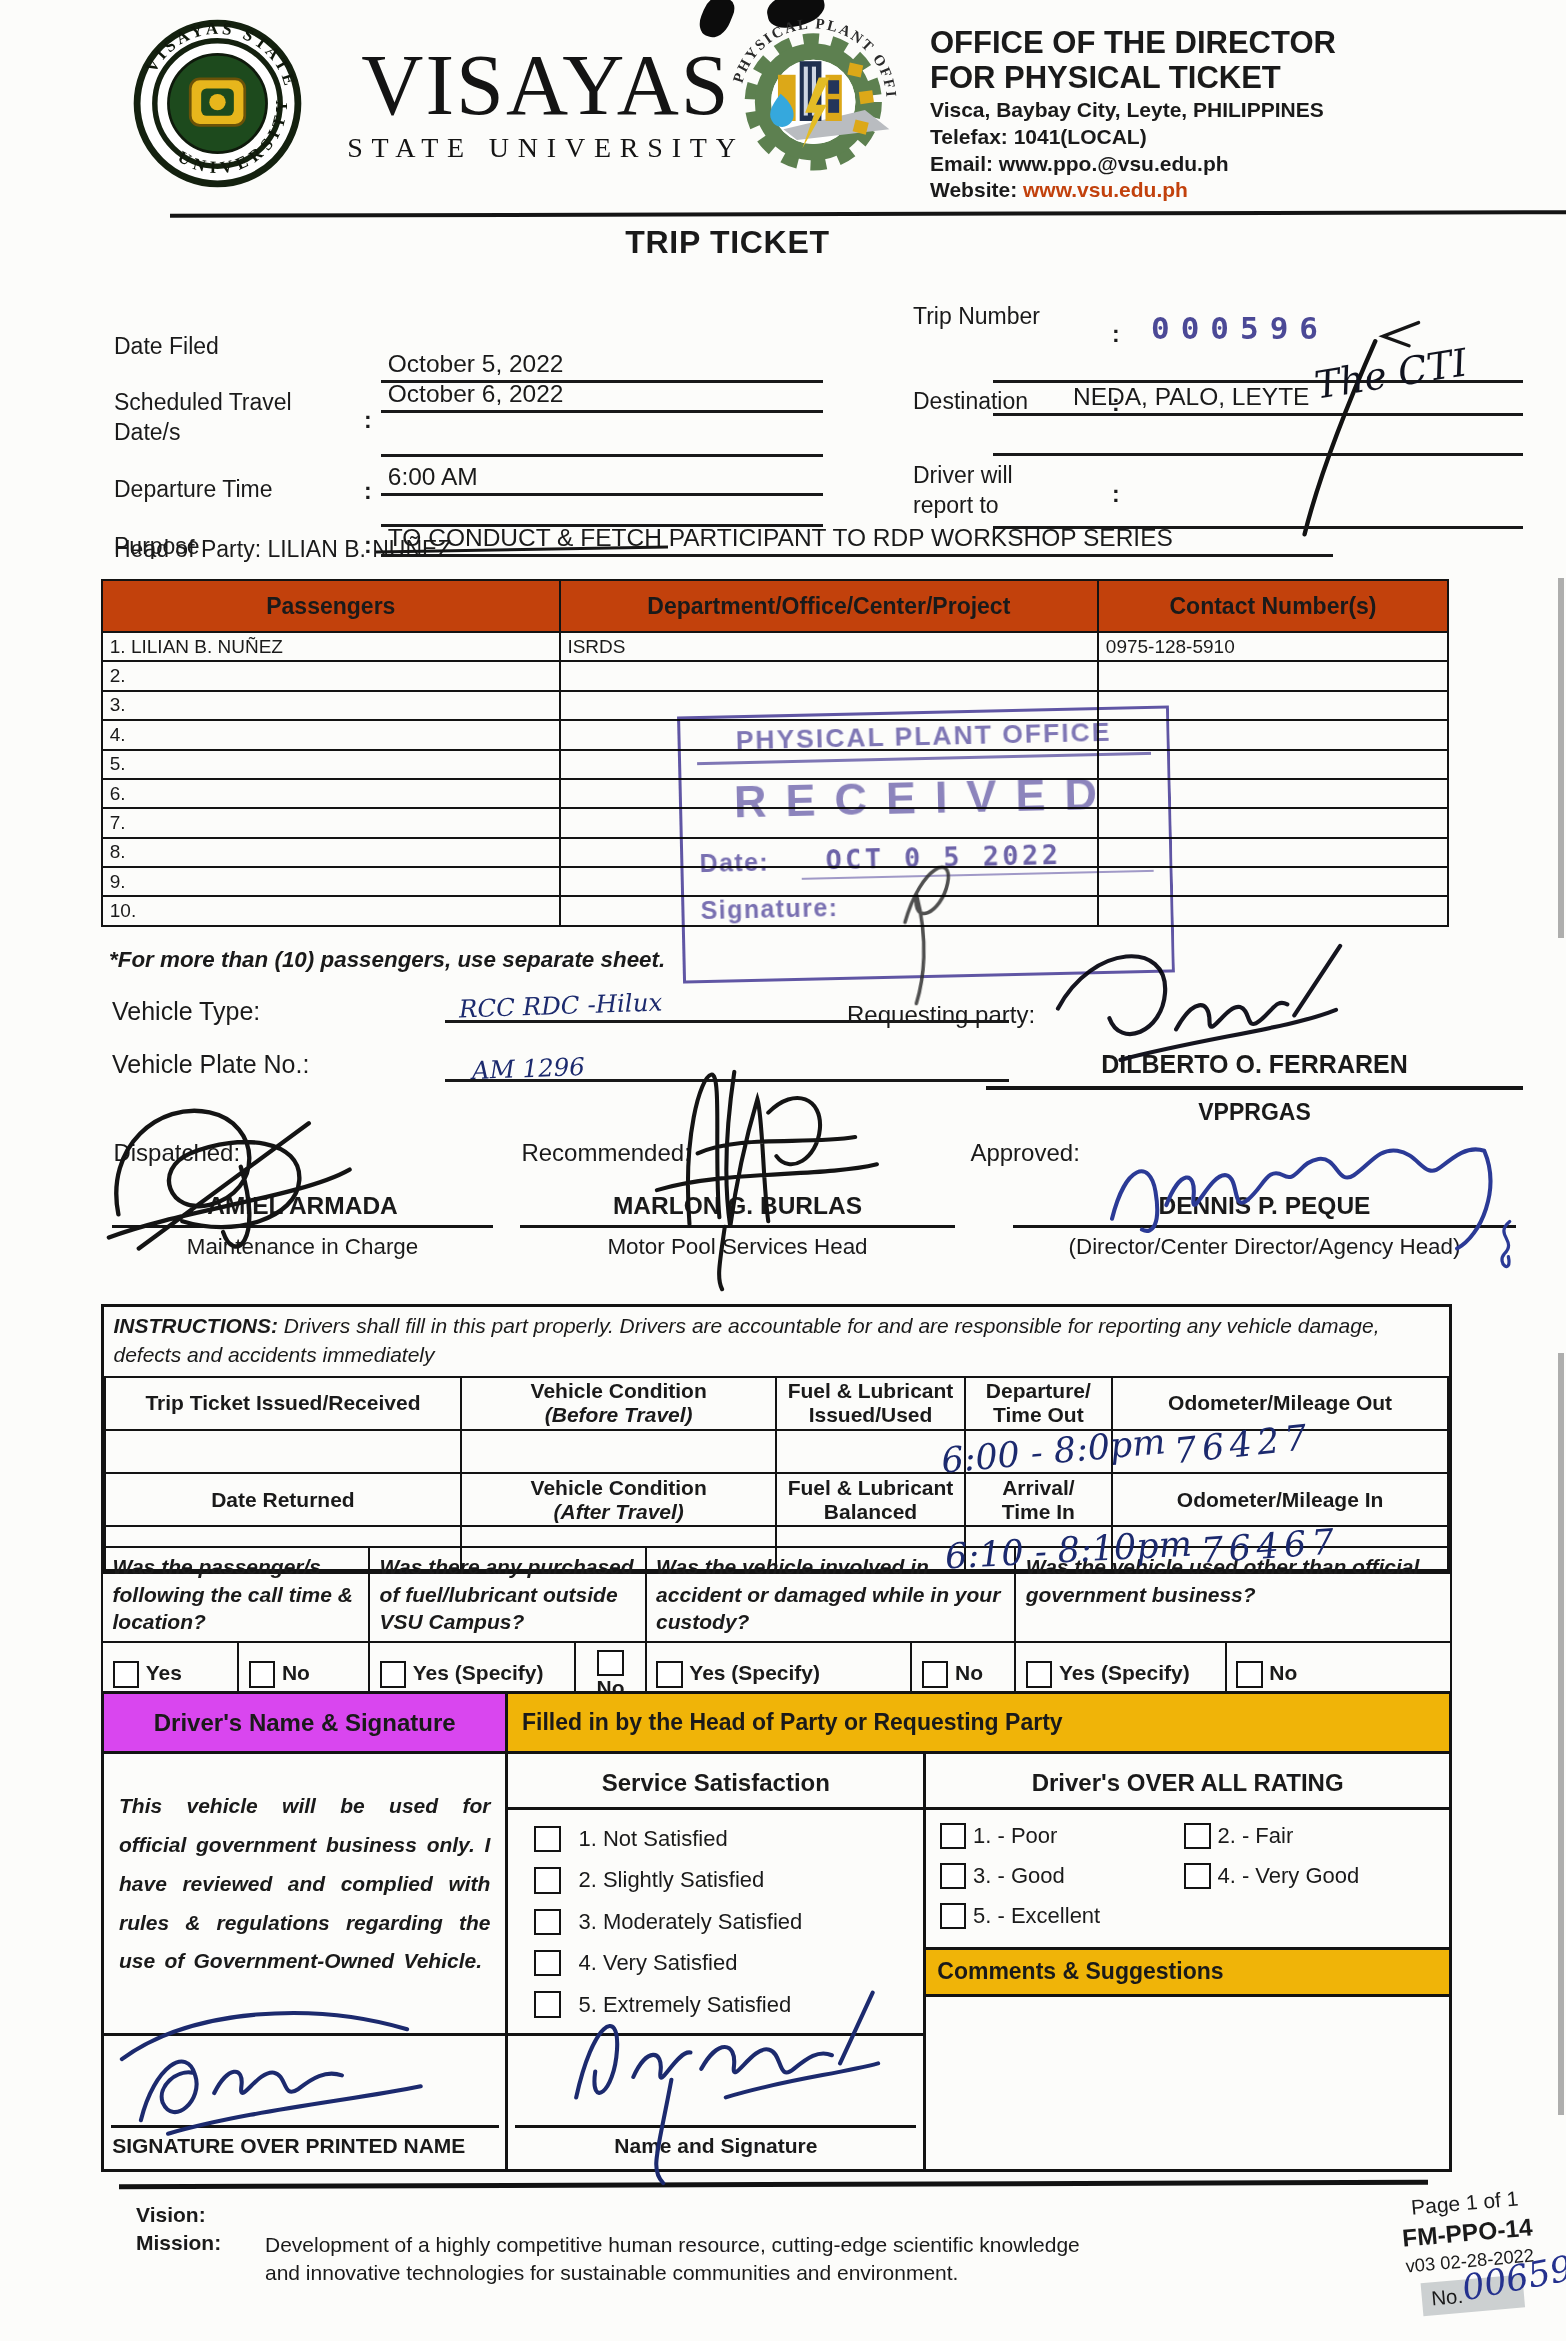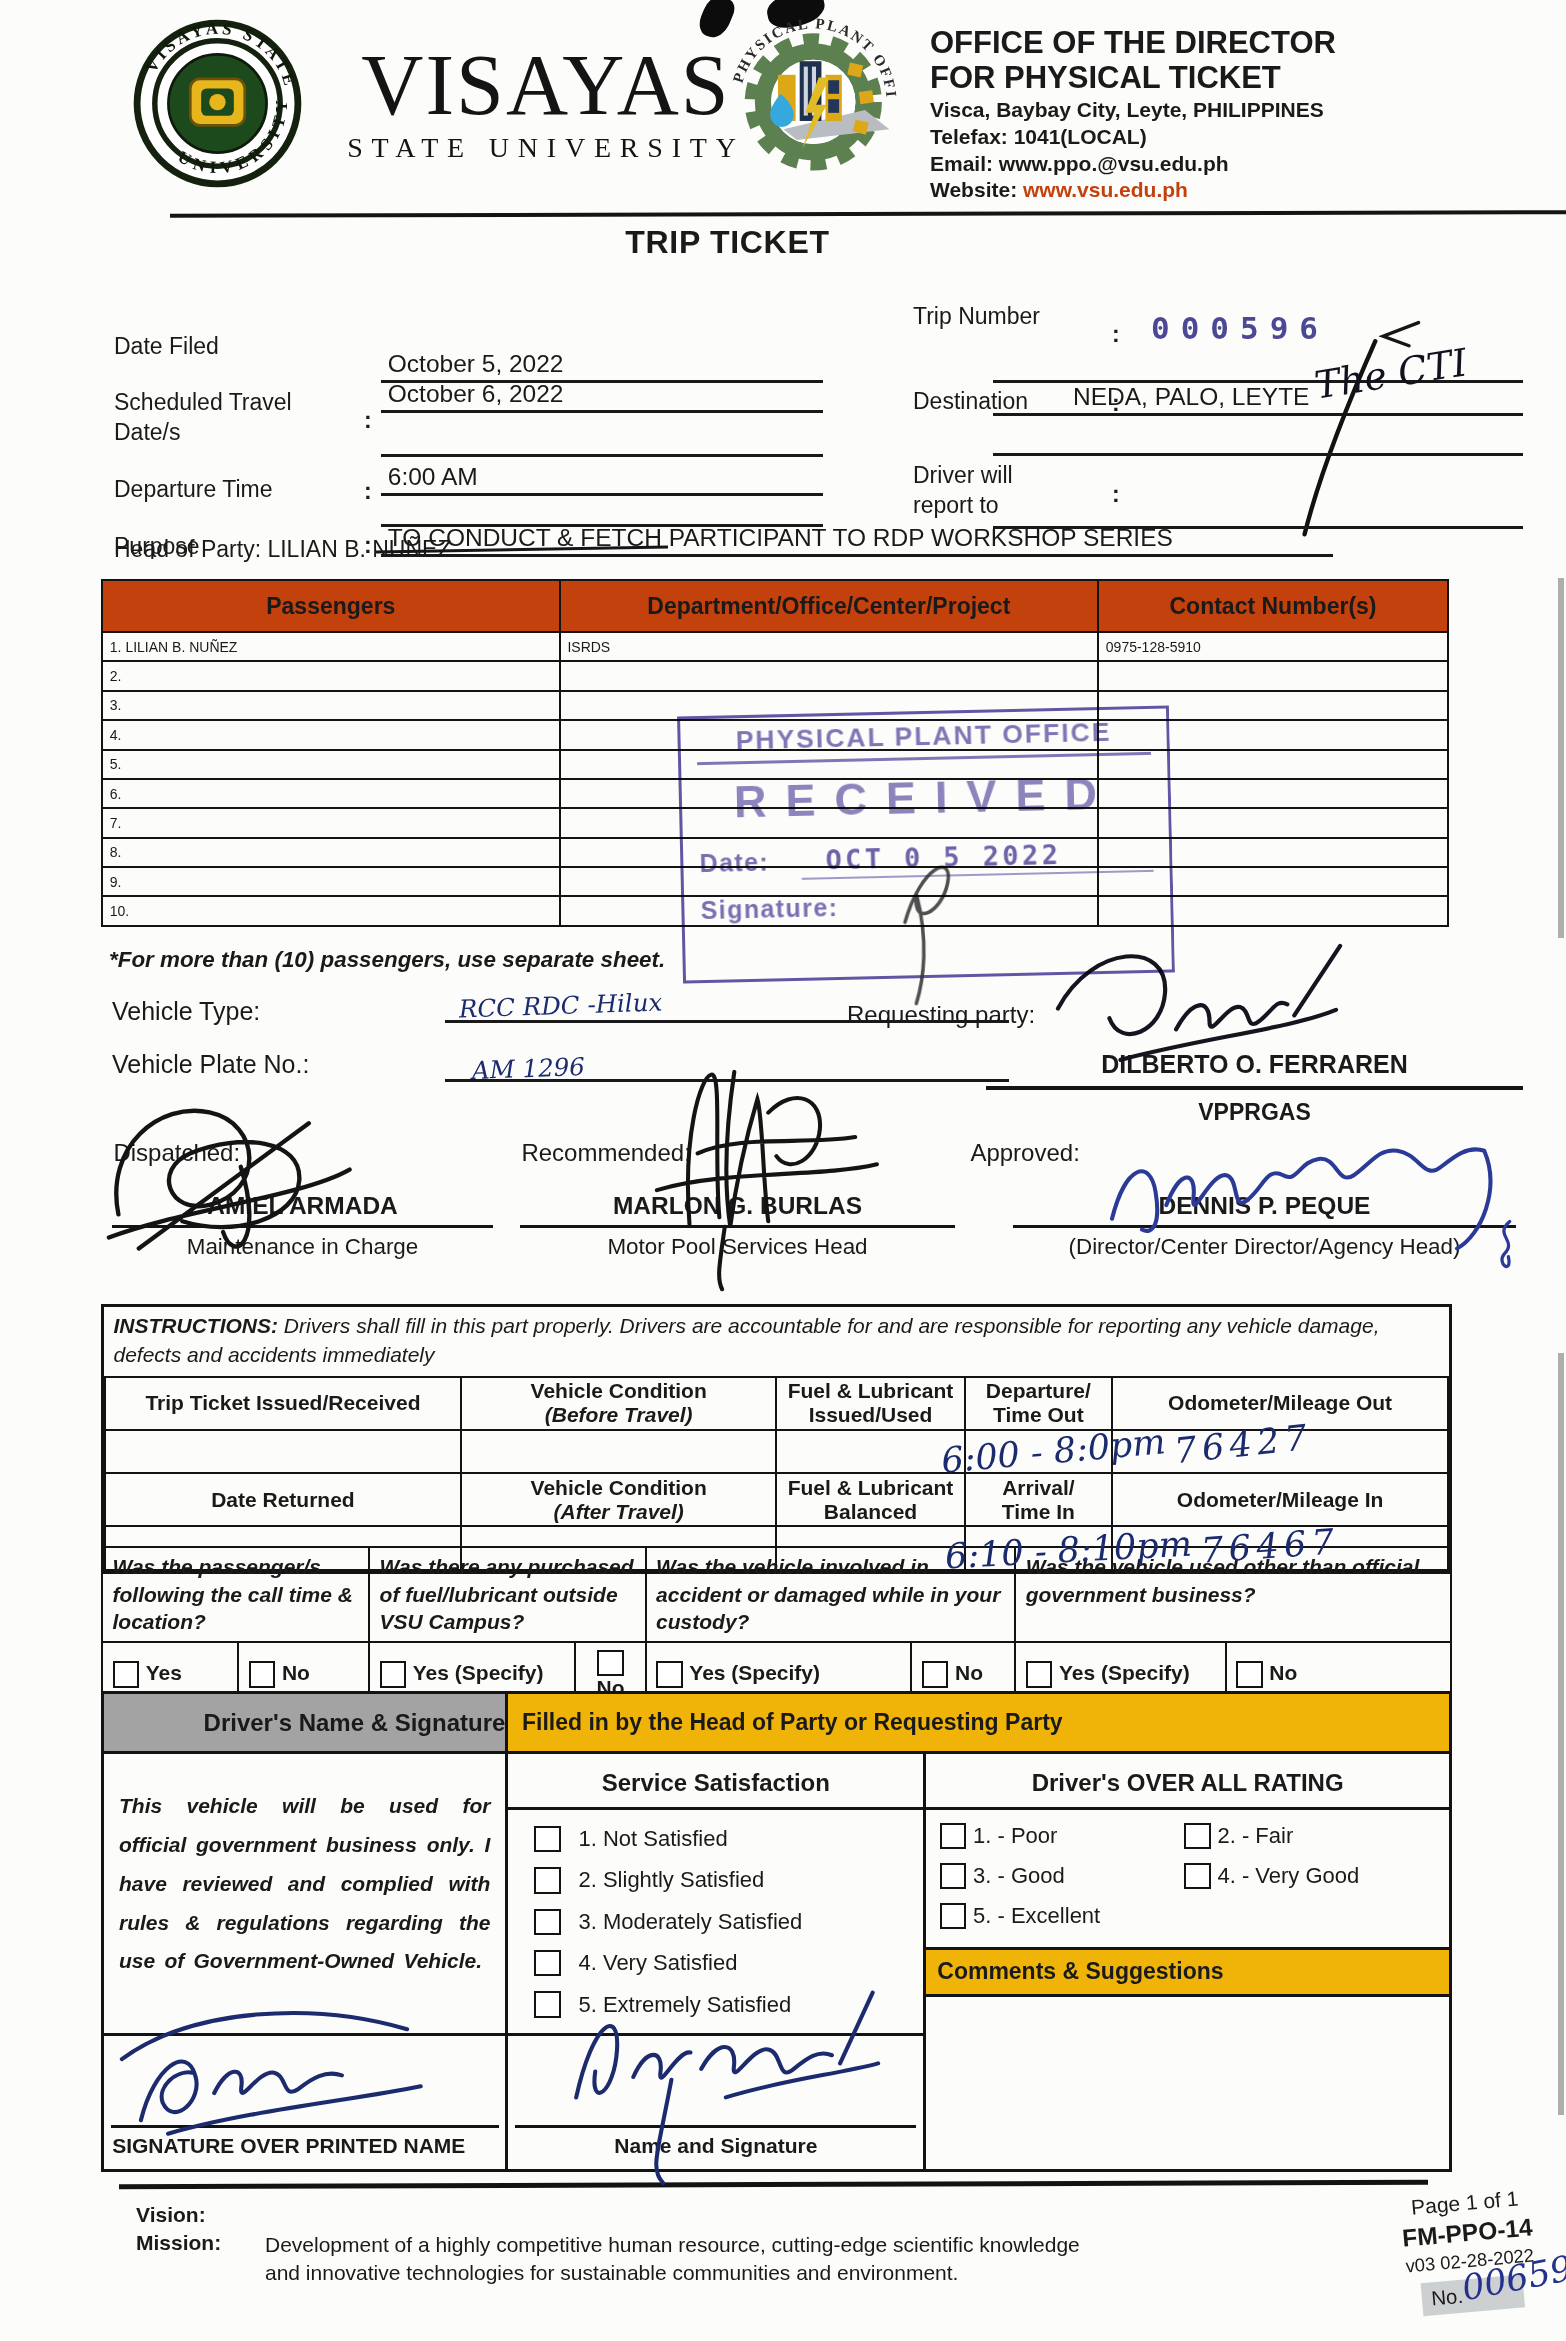--- a/index.html
+++ b/index.html
@@ -34,21 +34,21 @@
              color:#3d3a8e; font-weight:700; opacity:.92; }
   .hand { font-family:"DejaVu Serif", serif; font-style:italic; color:#1c2a6e; }
   .dest-note { position:absolute; left:401px; top:60px; font-size:38px; transform:rotate(-9deg); color:#10131f; z-index:3; }
   .hop { position:absolute; left:0; top:216px; font-size:23px; white-space:nowrap; z-index:2; }
   .hop::after { content:""; position:absolute; left:262px; width:292px; top:46%; border-top:3.4px solid #161616; transform:rotate(-1deg); }
 
   
   .ptable-wrap { position:absolute; top:579px; left:101px; width:1348px; }
   table.ptable { width:100%; border-collapse:collapse; table-layout:fixed; }
   table.ptable th { background:#c2410c; border:2.7px solid #131313; font-size:23px; font-weight:700; height:48px; }
-  table.ptable td { border:2.7px solid #131313; font-size:14px; height:26px; padding:0.7px 6.8px; }
+  table.ptable td { border:2.7px solid #131313; font-size:19px; height:26px; padding:0.7px 6.8px; }
   td.pc-dept { text-align:left;margin-left:8px; }
 
   
   .stamp { position:absolute; top:711px; left:680px; width:492px; height:267px; border:3.4px solid #4b3f9b;
            transform:rotate(-1.3deg); color:#4b3f9b; opacity:.88; z-index:4; padding:6.8px 16.3px; box-sizing:border-box;
            mix-blend-mode:multiply; background:transparent; }
   .stamp-office { font-size:26.5px; font-weight:700; letter-spacing:2px; text-align:center; border-bottom:3.4px solid #4b3f9b;
                   padding-bottom:5.4px; opacity:.8; }
   .stamp-received { font-size:45px; font-weight:700; letter-spacing:19px; text-align:center; margin-top:12.2px; opacity:.72; }
   .stamp-row { position:relative; font-size:25px; font-weight:700; letter-spacing:1.4px; margin-top:17.7px; opacity:.85; }
@@ -95,21 +95,21 @@
   .q-opt { height:53px; font-size:21px; font-weight:700; white-space:nowrap; }
   .cb { width:22.4px; height:22.4px; border:2.7px solid #131313; display:inline-block; vertical-align:middle;
         background:#fff; margin-right:6.8px; }
   .q-no-stack { text-align:center; white-space:normal; }
   .q-no-stack .cb { display:block; margin:1.4px auto 0; }
 
   
   .bottom { position:absolute; top:1691px; left:101px; width:1351px; }
   table.btable { width:100%; border-collapse:collapse; table-layout:fixed; }
   table.btable td { border:3.4px solid #131313; vertical-align:top; padding:0; }
-  .bt-gray { background:#a3a3a3; text-align:right; font-size:24px; font-weight:700; vertical-align:middle !important; height:57px; }
+  .bt-gray { background:#d946ef; text-align:center; font-size:24px; font-weight:700; vertical-align:middle !important; height:57px; }
   .bt-yellow { background:#f0b408; font-size:23px; font-weight:700; vertical-align:middle !important; padding:0 13.6px !important; }
   .cert { font-size:21px; font-style:italic; font-weight:700; text-align:justify; padding:33px 15px 0; line-height:1.85; word-spacing:3.4px; }
   .sec-title { font-size:24px; font-weight:700; text-align:center; border-bottom:3.4px solid #131313; padding:15px 0 9.5px; }
   .opt-list { padding:16.3px 0 0 26px; }
   .opt { font-size:22px; margin-bottom:15px; display:flex; align-items:center; }
   .opt .cb { margin-right:17.7px; }
   .rate-grid { display:flex; flex-wrap:wrap; padding:13.6px 0 4.1px 13.6px; }
   .rate-item { width:48%; font-size:22px; display:flex; align-items:center; margin-bottom:13.6px; }
   .comments-band { background:#f0b408; border-top:3.4px solid #131313; border-bottom:3.4px solid #131313;
                    font-size:23px; font-weight:700; padding:8.2px 11px; }

